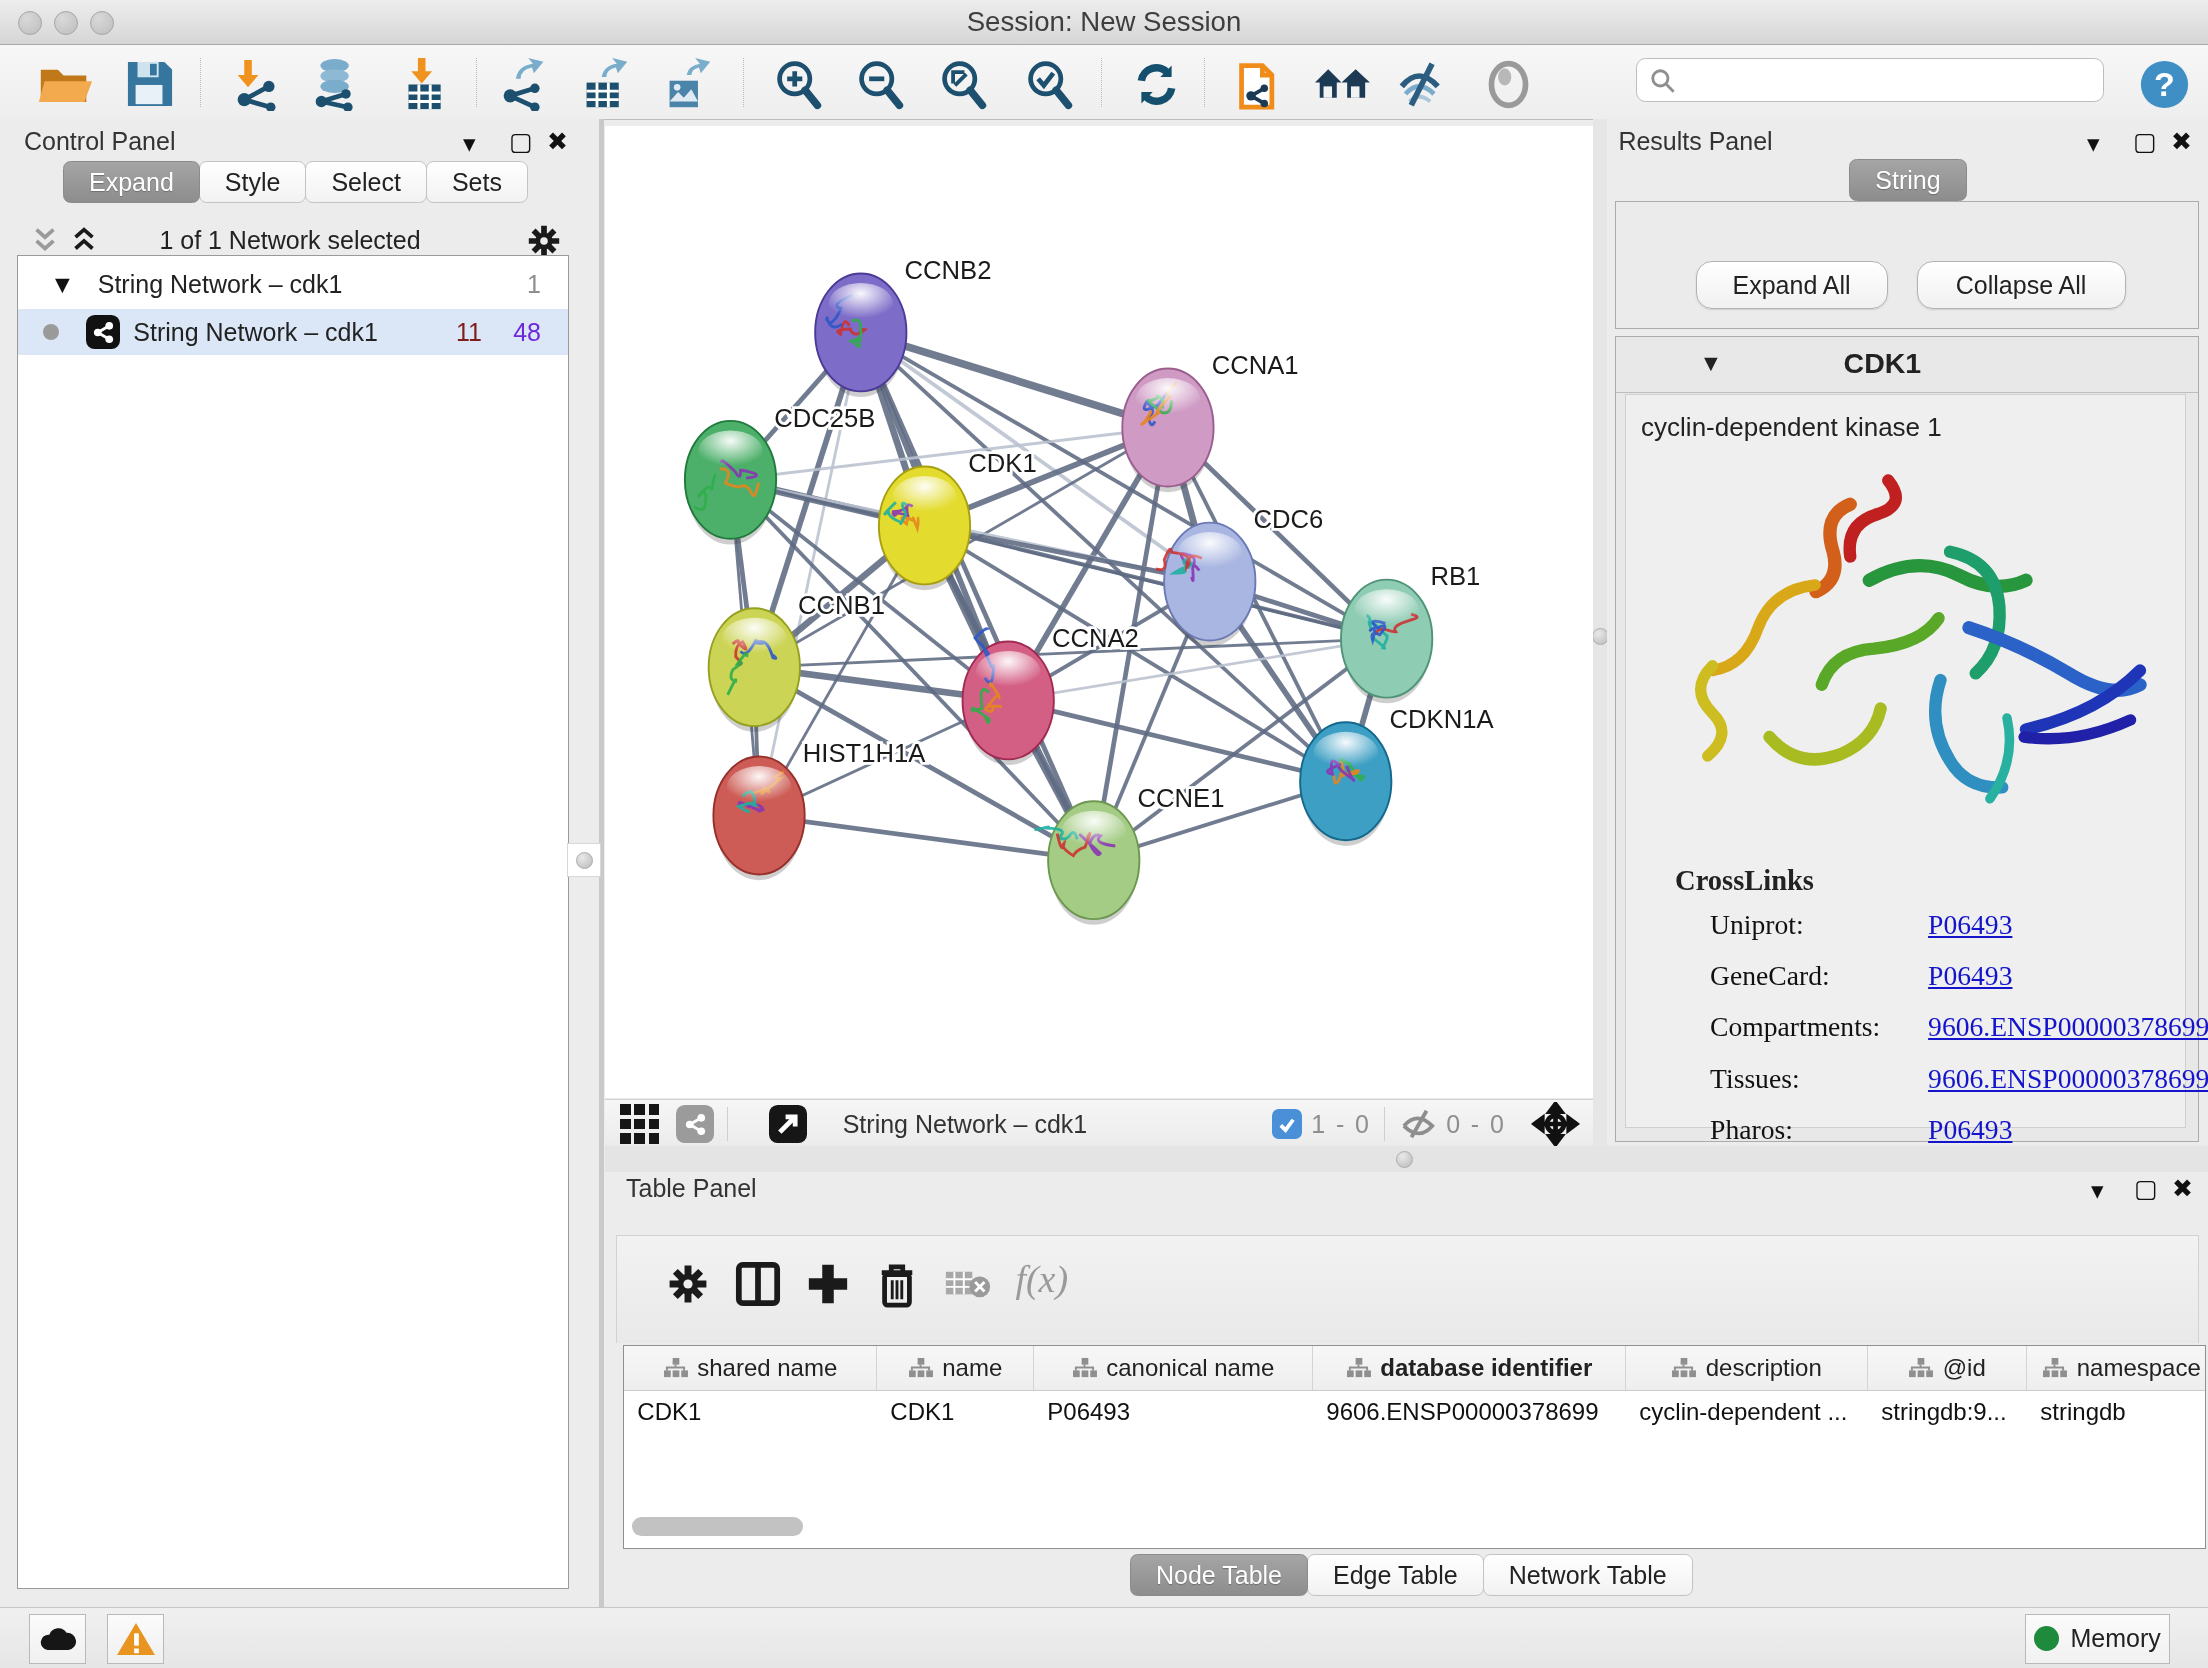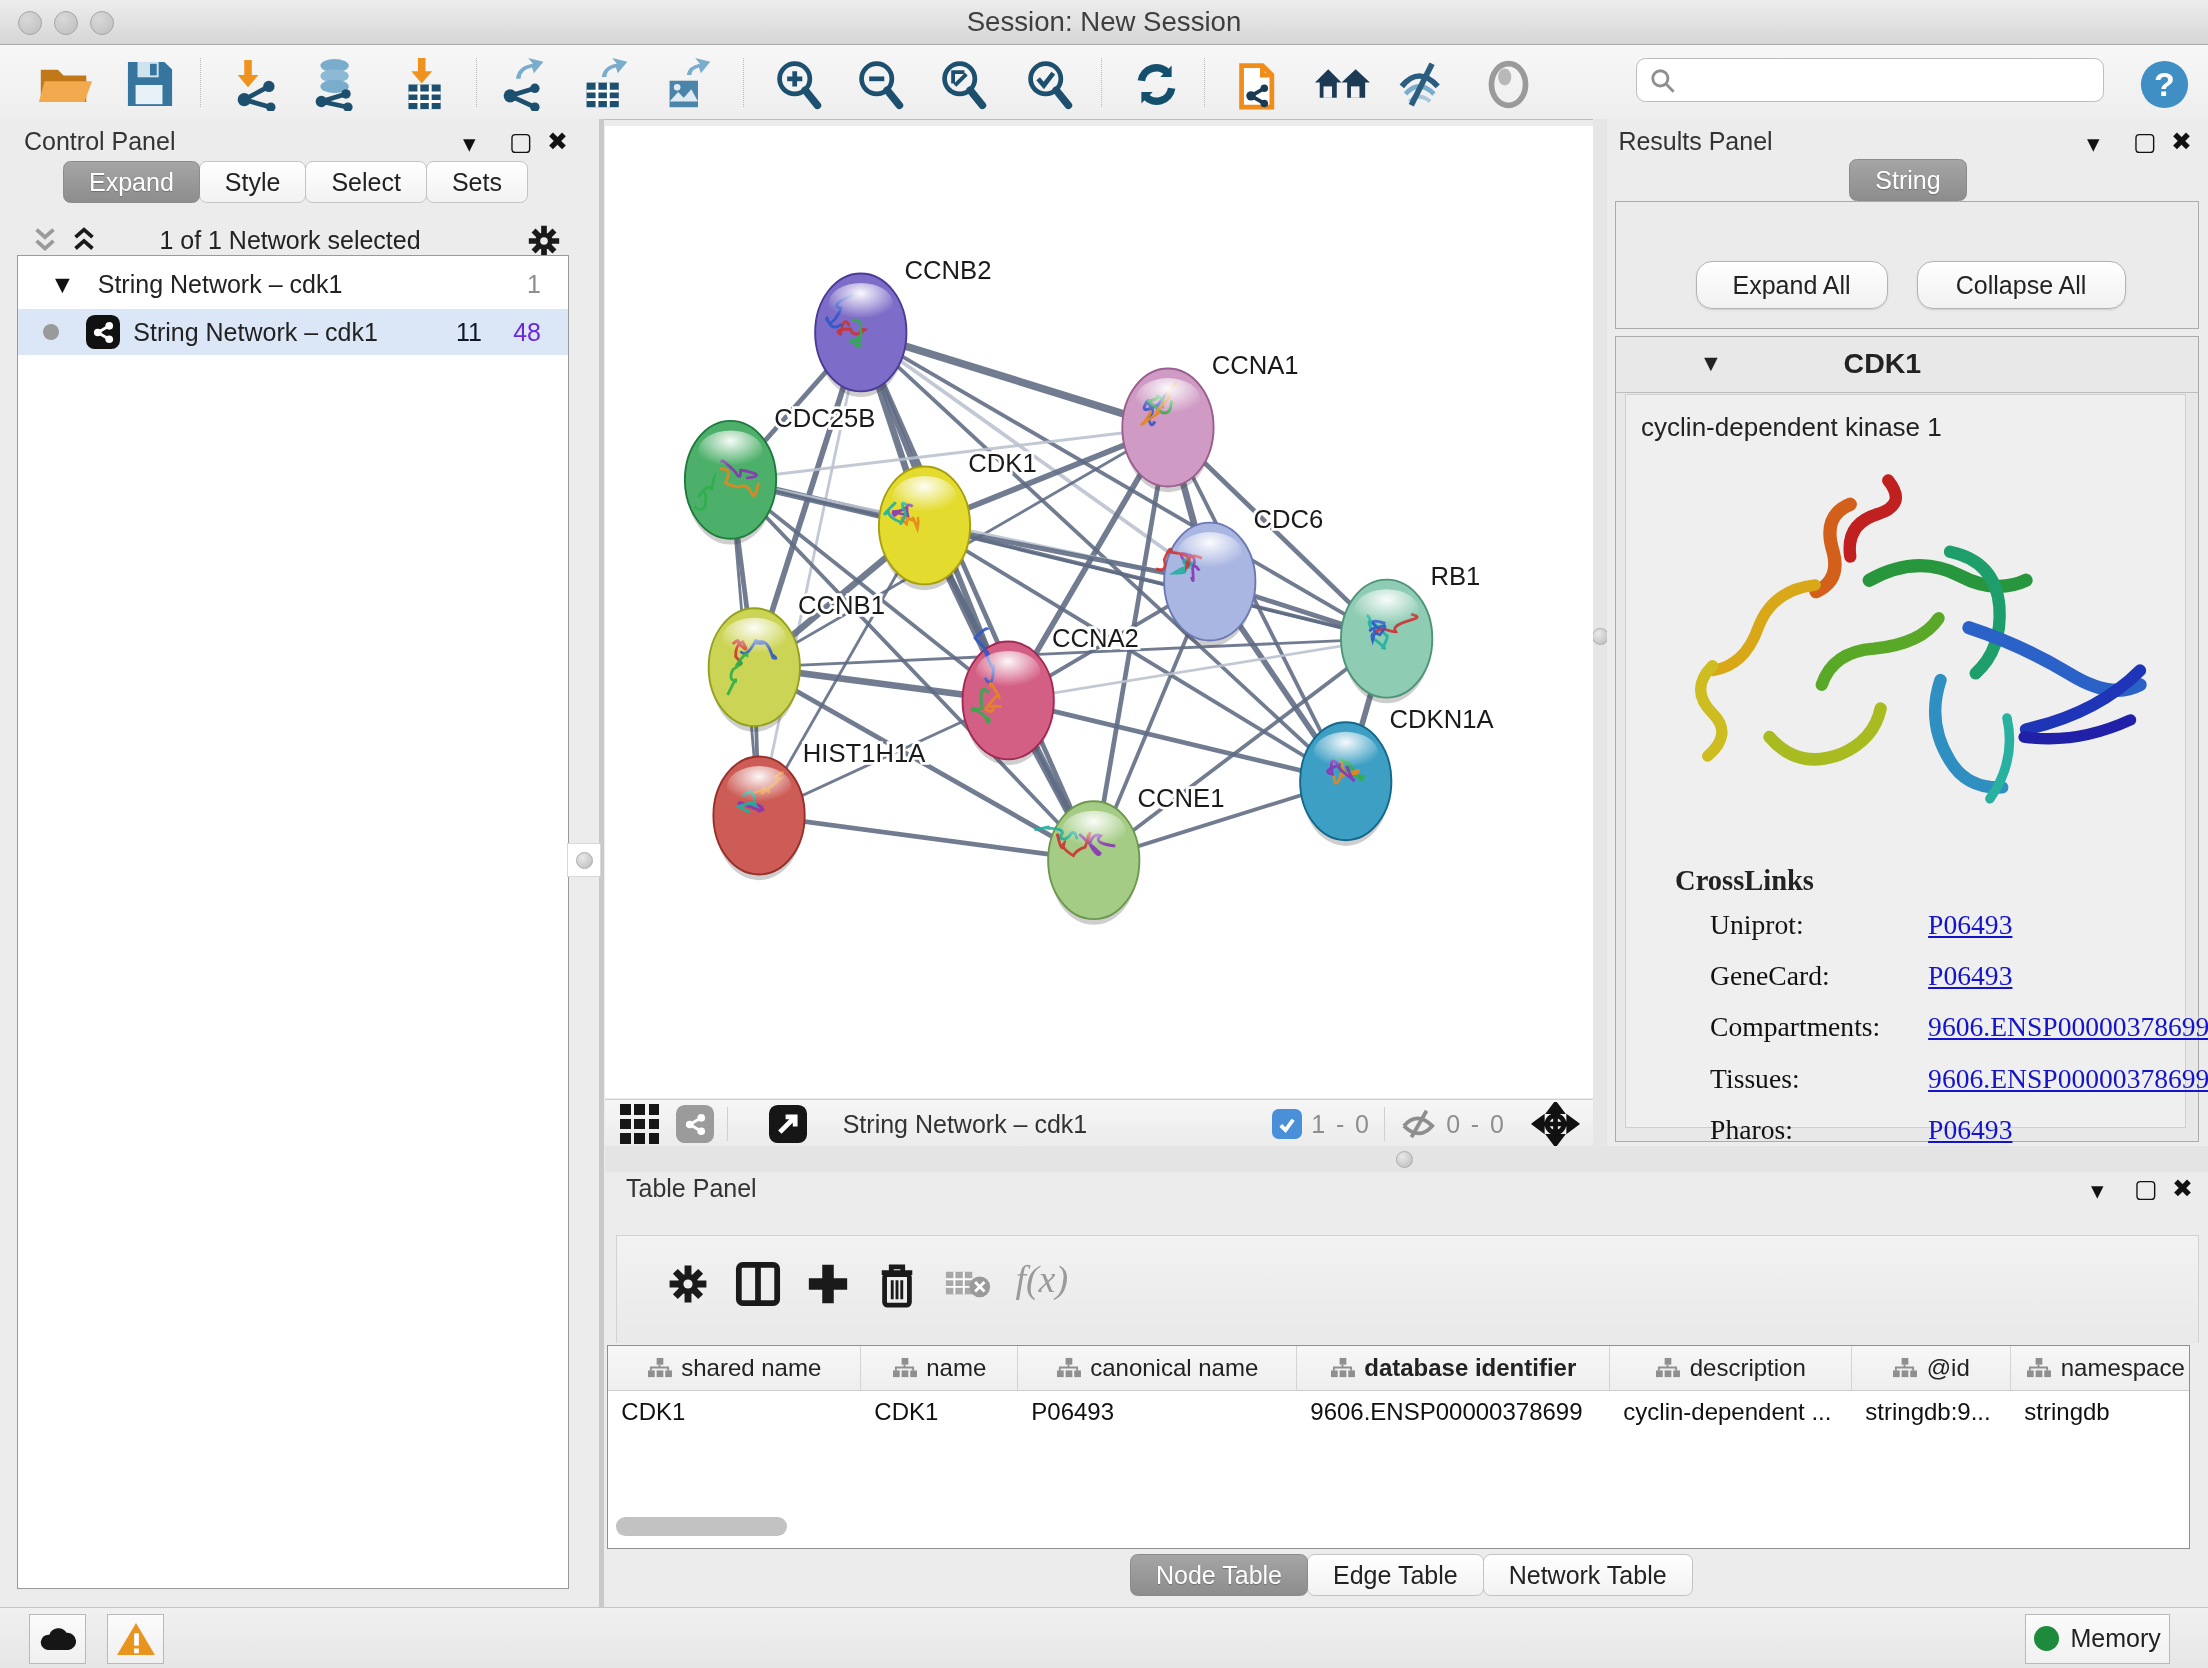--- a/index.html
+++ b/index.html
@@ -60,21 +60,21 @@
   #rp-inner{position:absolute;left:9.5px;top:57px;width:559px;height:732px;background:#efefef;border:1px solid #cfcfcf;}
   #rp-desc{position:absolute;left:15px;top:17px;font-size:26px;color:#222;}
   .xl-serif{font-family:"Liberation Serif",serif;}
   .xl-label{position:absolute;left:84px;font-size:27.6px;color:#111;}
   .xl-link{position:absolute;left:302px;font-size:27.6px;color:#1414cc;text-decoration:underline;}
   
   #table-panel{left:605px;top:1172px;width:1604px;height:436px;background:#ececec;}
   #tp-toolbar{position:absolute;left:11.4px;top:63px;width:1581px;height:107px;background:linear-gradient(#f2f2f2,#e9e9e9);
      border:1px solid #d2d2d2;border-bottom:none;}
   #tp-toolbar svg{margin-top:25px;}
-  #tp-table{position:absolute;left:2px;top:173px;width:1581px;height:202px;background:#fff;border:1.9px solid #8f8f8f;overflow:hidden;}
+  #tp-table{position:absolute;left:18px;top:173px;width:1581px;height:202px;background:#fff;border:1.9px solid #8f8f8f;overflow:hidden;}
   .th-row{display:flex;height:44px;background:linear-gradient(#f7f7f7,#eeeeee);border-bottom:1px solid #cdcdcd;}
   .th-cell{display:flex;align-items:center;justify-content:center;font-size:24px;color:#222;border-right:1px solid #d4d4d4;box-sizing:border-box;gap:9.5px;}
   .td-row{display:flex;height:42px;}
   .td-cell{display:flex;align-items:center;padding-left:13.3px;font-size:24px;color:#111;box-sizing:border-box;}
   #tp-hthumb{position:absolute;left:7.6px;top:171px;width:171px;height:19px;border-radius:9.5px;background:#c2c2c2;}
   #tp-tabs{position:absolute;left:525px;top:382px;}
   
   #statusbar{left:0;top:1607px;width:2208px;height:61px;background:linear-gradient(#f0f0f0,#e6e6e6);border-top:1px solid #c6c6c6;}
   .sb-btn{position:absolute;top:5.7px;width:55px;height:48px;background:linear-gradient(#fbfbfb,#f0f0f0);
      border:1.9px solid #b9b9b9;display:flex;align-items:center;justify-content:center;}
@@ -289,21 +289,21 @@
       <span style="margin-left:25px;width:16px;height:16px;border-radius:50%;background:#9a9a9a;display:inline-block"></span>
       <span class="string-chip" style="margin-left:27px">
         <svg width="23" height="23" viewBox="0 0 24 24">
             <circle cx="6" cy="12" r="4" fill="#fff"></circle>
             <circle cx="18" cy="5" r="4" fill="#fff"></circle>
             <circle cx="18" cy="19" r="4" fill="#fff"></circle>
         <path d="M6 12 L18 5 M6 12 L18 19" stroke="#fff" stroke-width="3"></path>
           </svg>
         </span>
       <span>String Network – cdk1</span>
-      <span style="position:absolute;right:86px;color:#0f172a">11</span>
+      <span style="position:absolute;right:86px;color:#7f1d1d">11</span>
       <span style="position:absolute;right:27px;color:#6d28d9">48</span>
     </div>
   </div>
 </div>
 
 <div id="net-divider-l" class="abs"></div>
 <div class="grab-box abs" style="left:567px;top:843px">
     <span class="grab-dot" style="position:static"></span>
   </div>
 <div id="net-divider-r" class="abs"></div>

